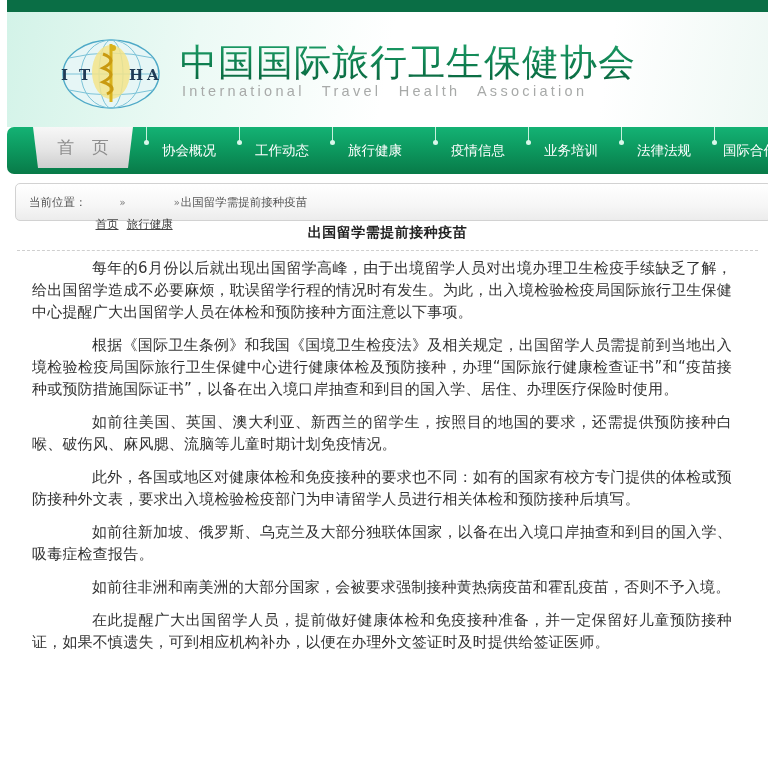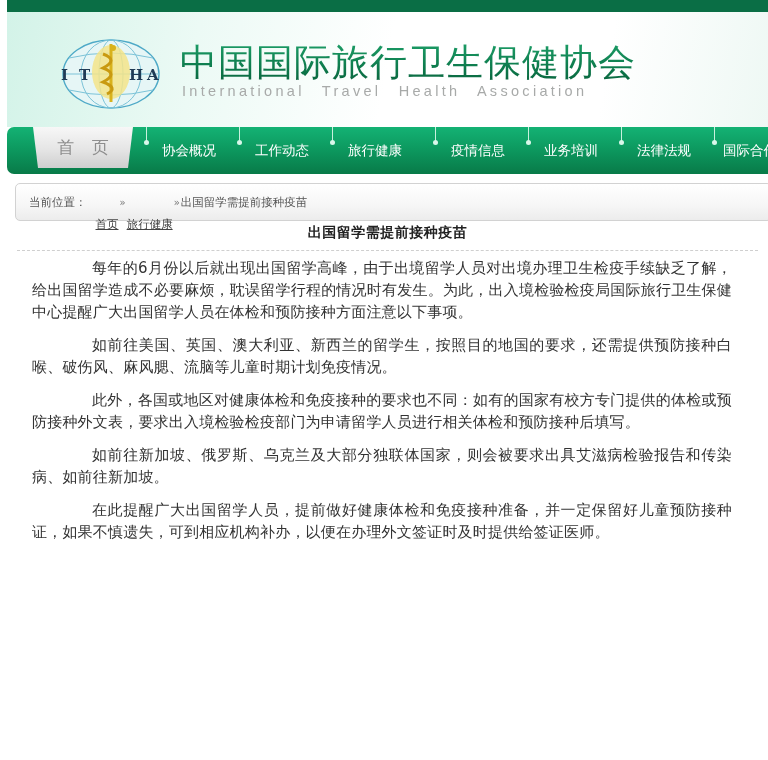--- a/index.html
+++ b/index.html
@@ -128,18 +128,20 @@
     <a>旅行健康</a>
     <span class="raquo">»</span>
     <span>出国留学需提前接种疫苗</span>
   </div>
 
   <div class="article-title">出国留学需提前接种疫苗</div>
   <div class="title-rule"></div>
 
   <div class="content">
     <p class="para">每年的6月份以后就出现出国留学高峰，由于出境留学人员对出境办理卫生检疫手续缺乏了解，给出国留学造成不必要麻烦，耽误留学行程的情况时有发生。为此，出入境检验检疫局国际旅行卫生保健中心提醒广大出国留学人员在体检和预防接种方面注意以下事项。</p>
+    <p class="para">根据《国际卫生条例》和我国《国境卫生检疫法》及相关规定，出国留学人员需提前到当地出入境检验检疫局国际旅行卫生保健中心进行健康体检及预防接种，办理“国际旅行健康检查证书”和“疫苗接种或预防措施国际证书”，以备在出入境口岸抽查和到目的国入学、居住、办理医疗保险时使用。</p>
     <p class="para">如前往美国、英国、澳大利亚、新西兰的留学生，按照目的地国的要求，还需提供预防接种白喉、破伤风、麻风腮、流脑等儿童时期计划免疫情况。</p>
     <p class="para">此外，各国或地区对健康体检和免疫接种的要求也不同：如有的国家有校方专门提供的体检或预防接种外文表，要求出入境检验检疫部门为申请留学人员进行相关体检和预防接种后填写。</p>
-    <p class="para">如前往新加坡、俄罗斯、乌克兰及大部分独联体国家，则会被要求出具艾滋病检验报告和传染病、如前往新加坡。</p>
+    <p class="para">如前往新加坡、俄罗斯、乌克兰及大部分独联体国家，以备在出入境口岸抽查和到目的国入学、吸毒症检查报告。</p>
+    <p class="para">如前往非洲和南美洲的大部分国家，会被要求强制接种黄热病疫苗和霍乱疫苗，否则不予入境。</p>
     <p class="para">在此提醒广大出国留学人员，提前做好健康体检和免疫接种准备，并一定保留好儿童预防接种证，如果不慎遗失，可到相应机构补办，以便在办理外文签证时及时提供给签证医师。</p>
   </div>
 </div>
 
 </body></html>

